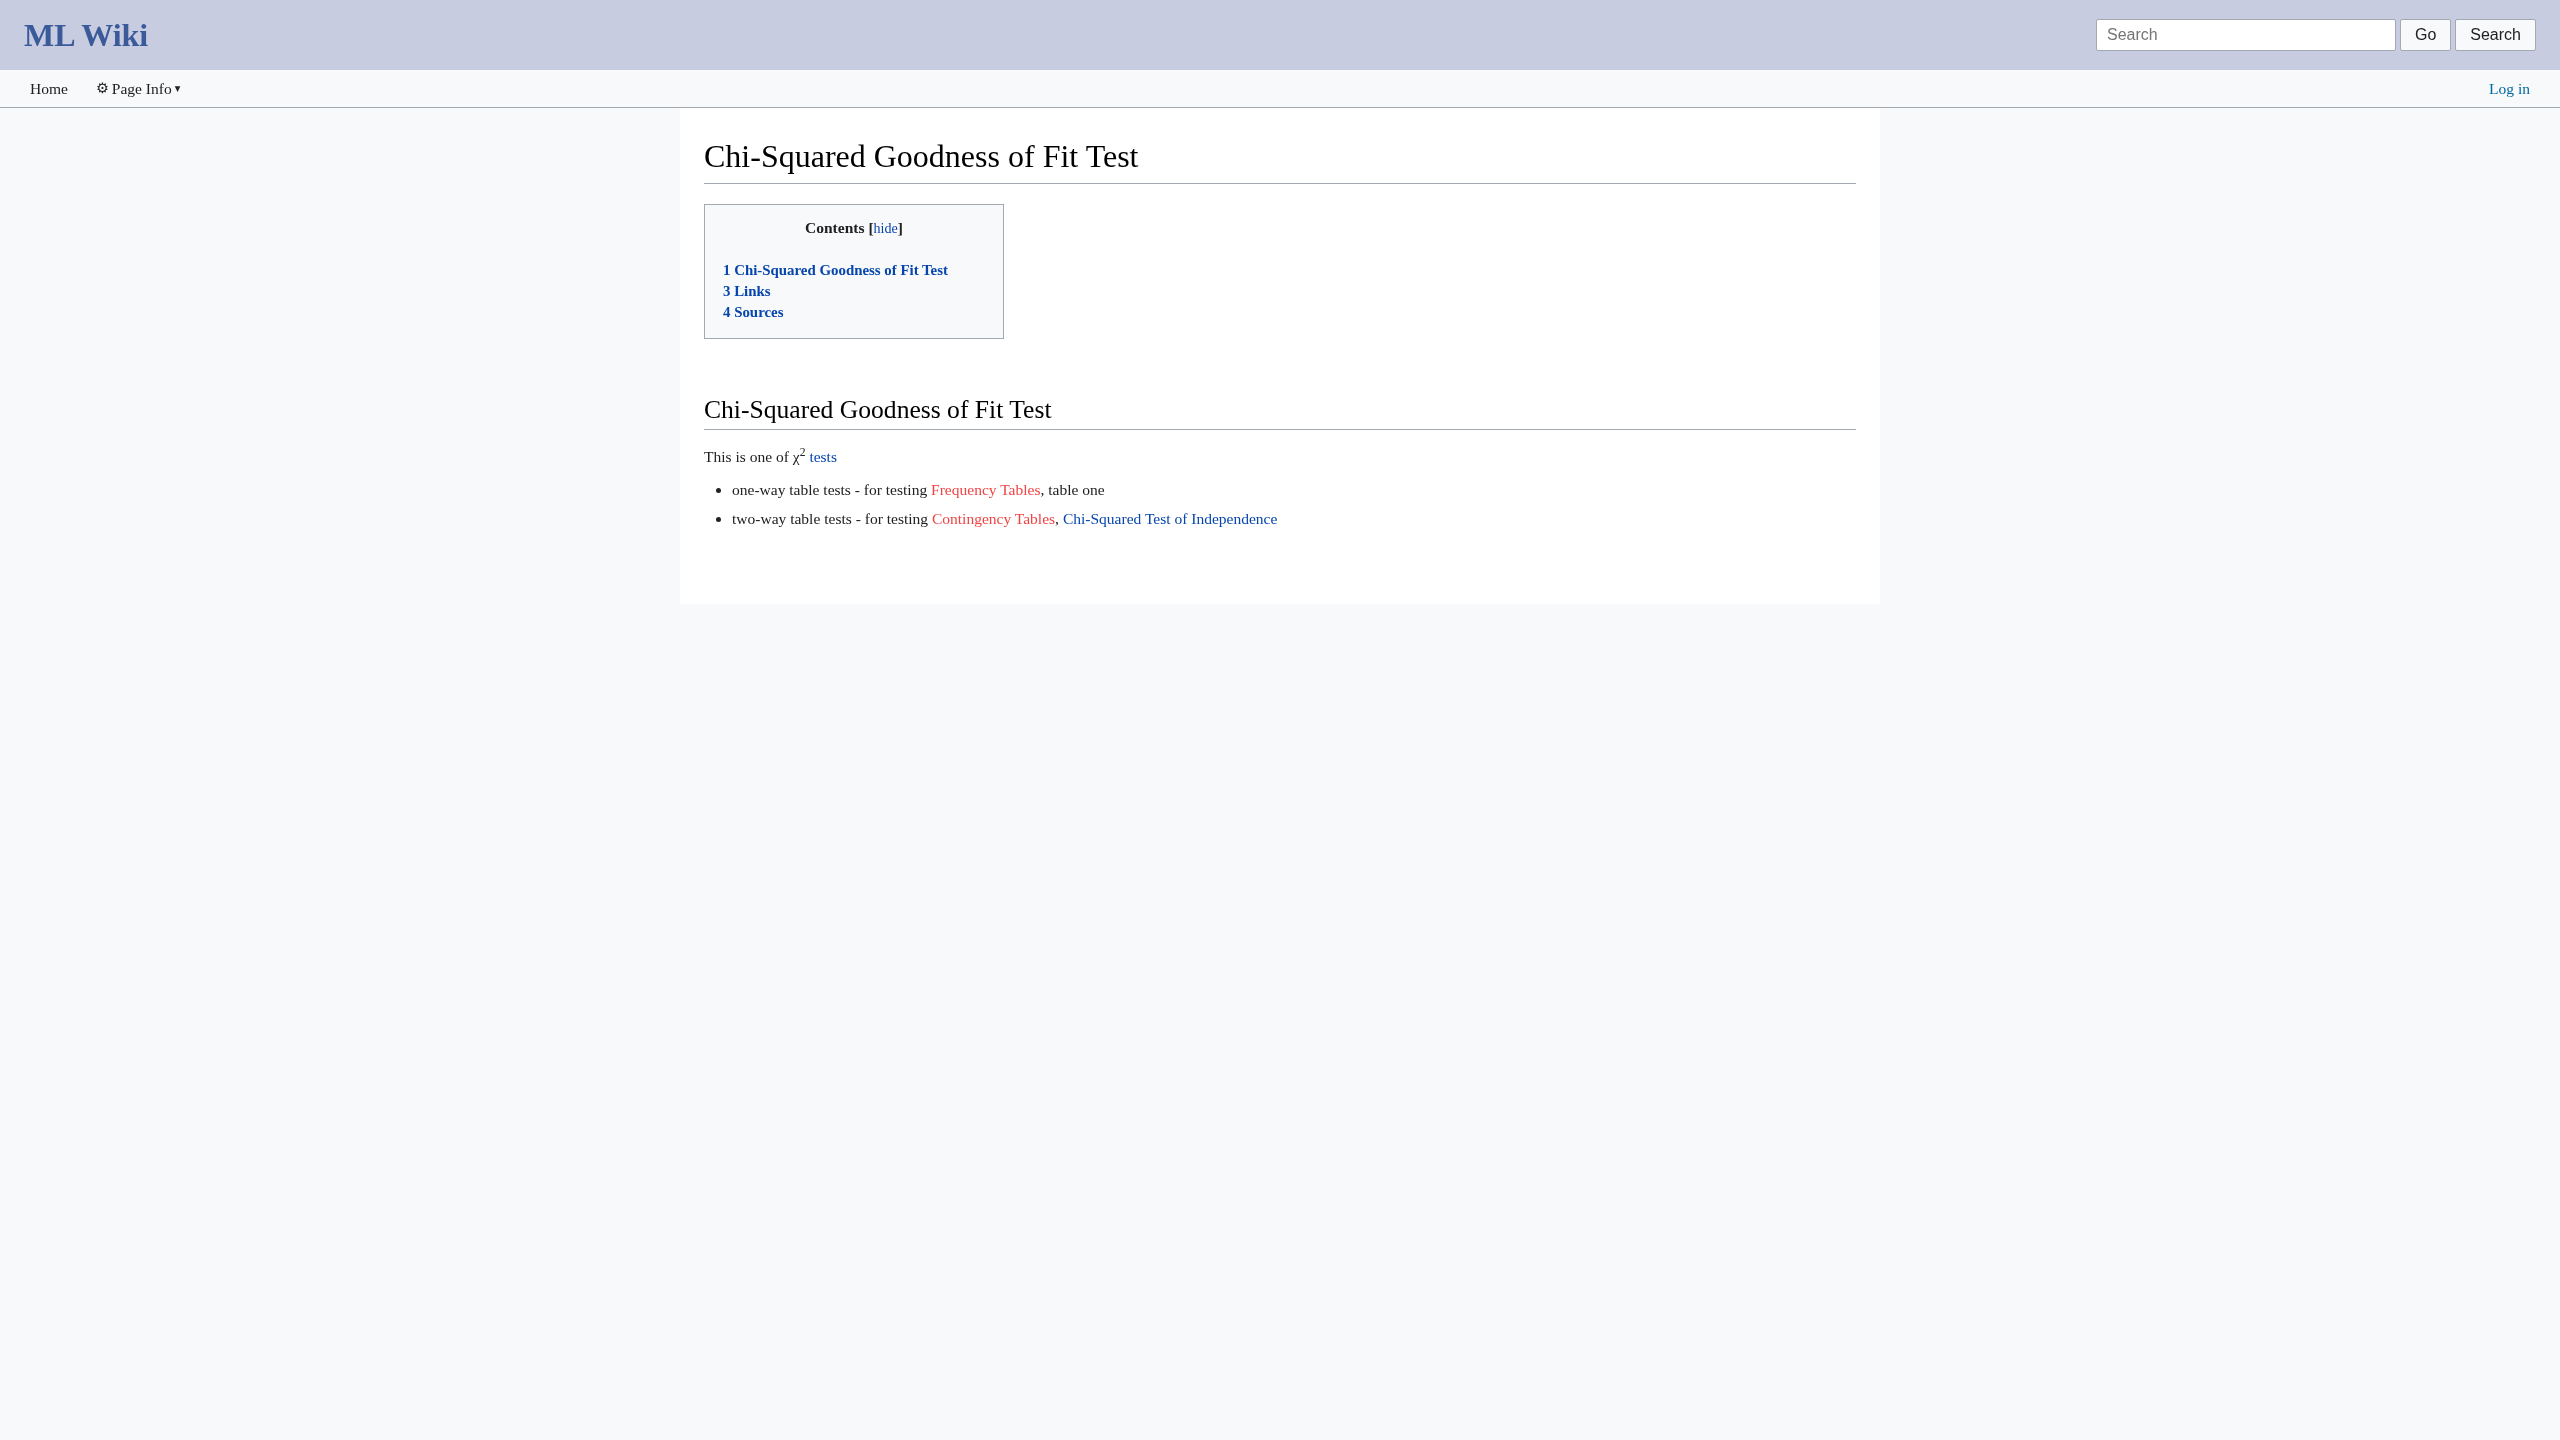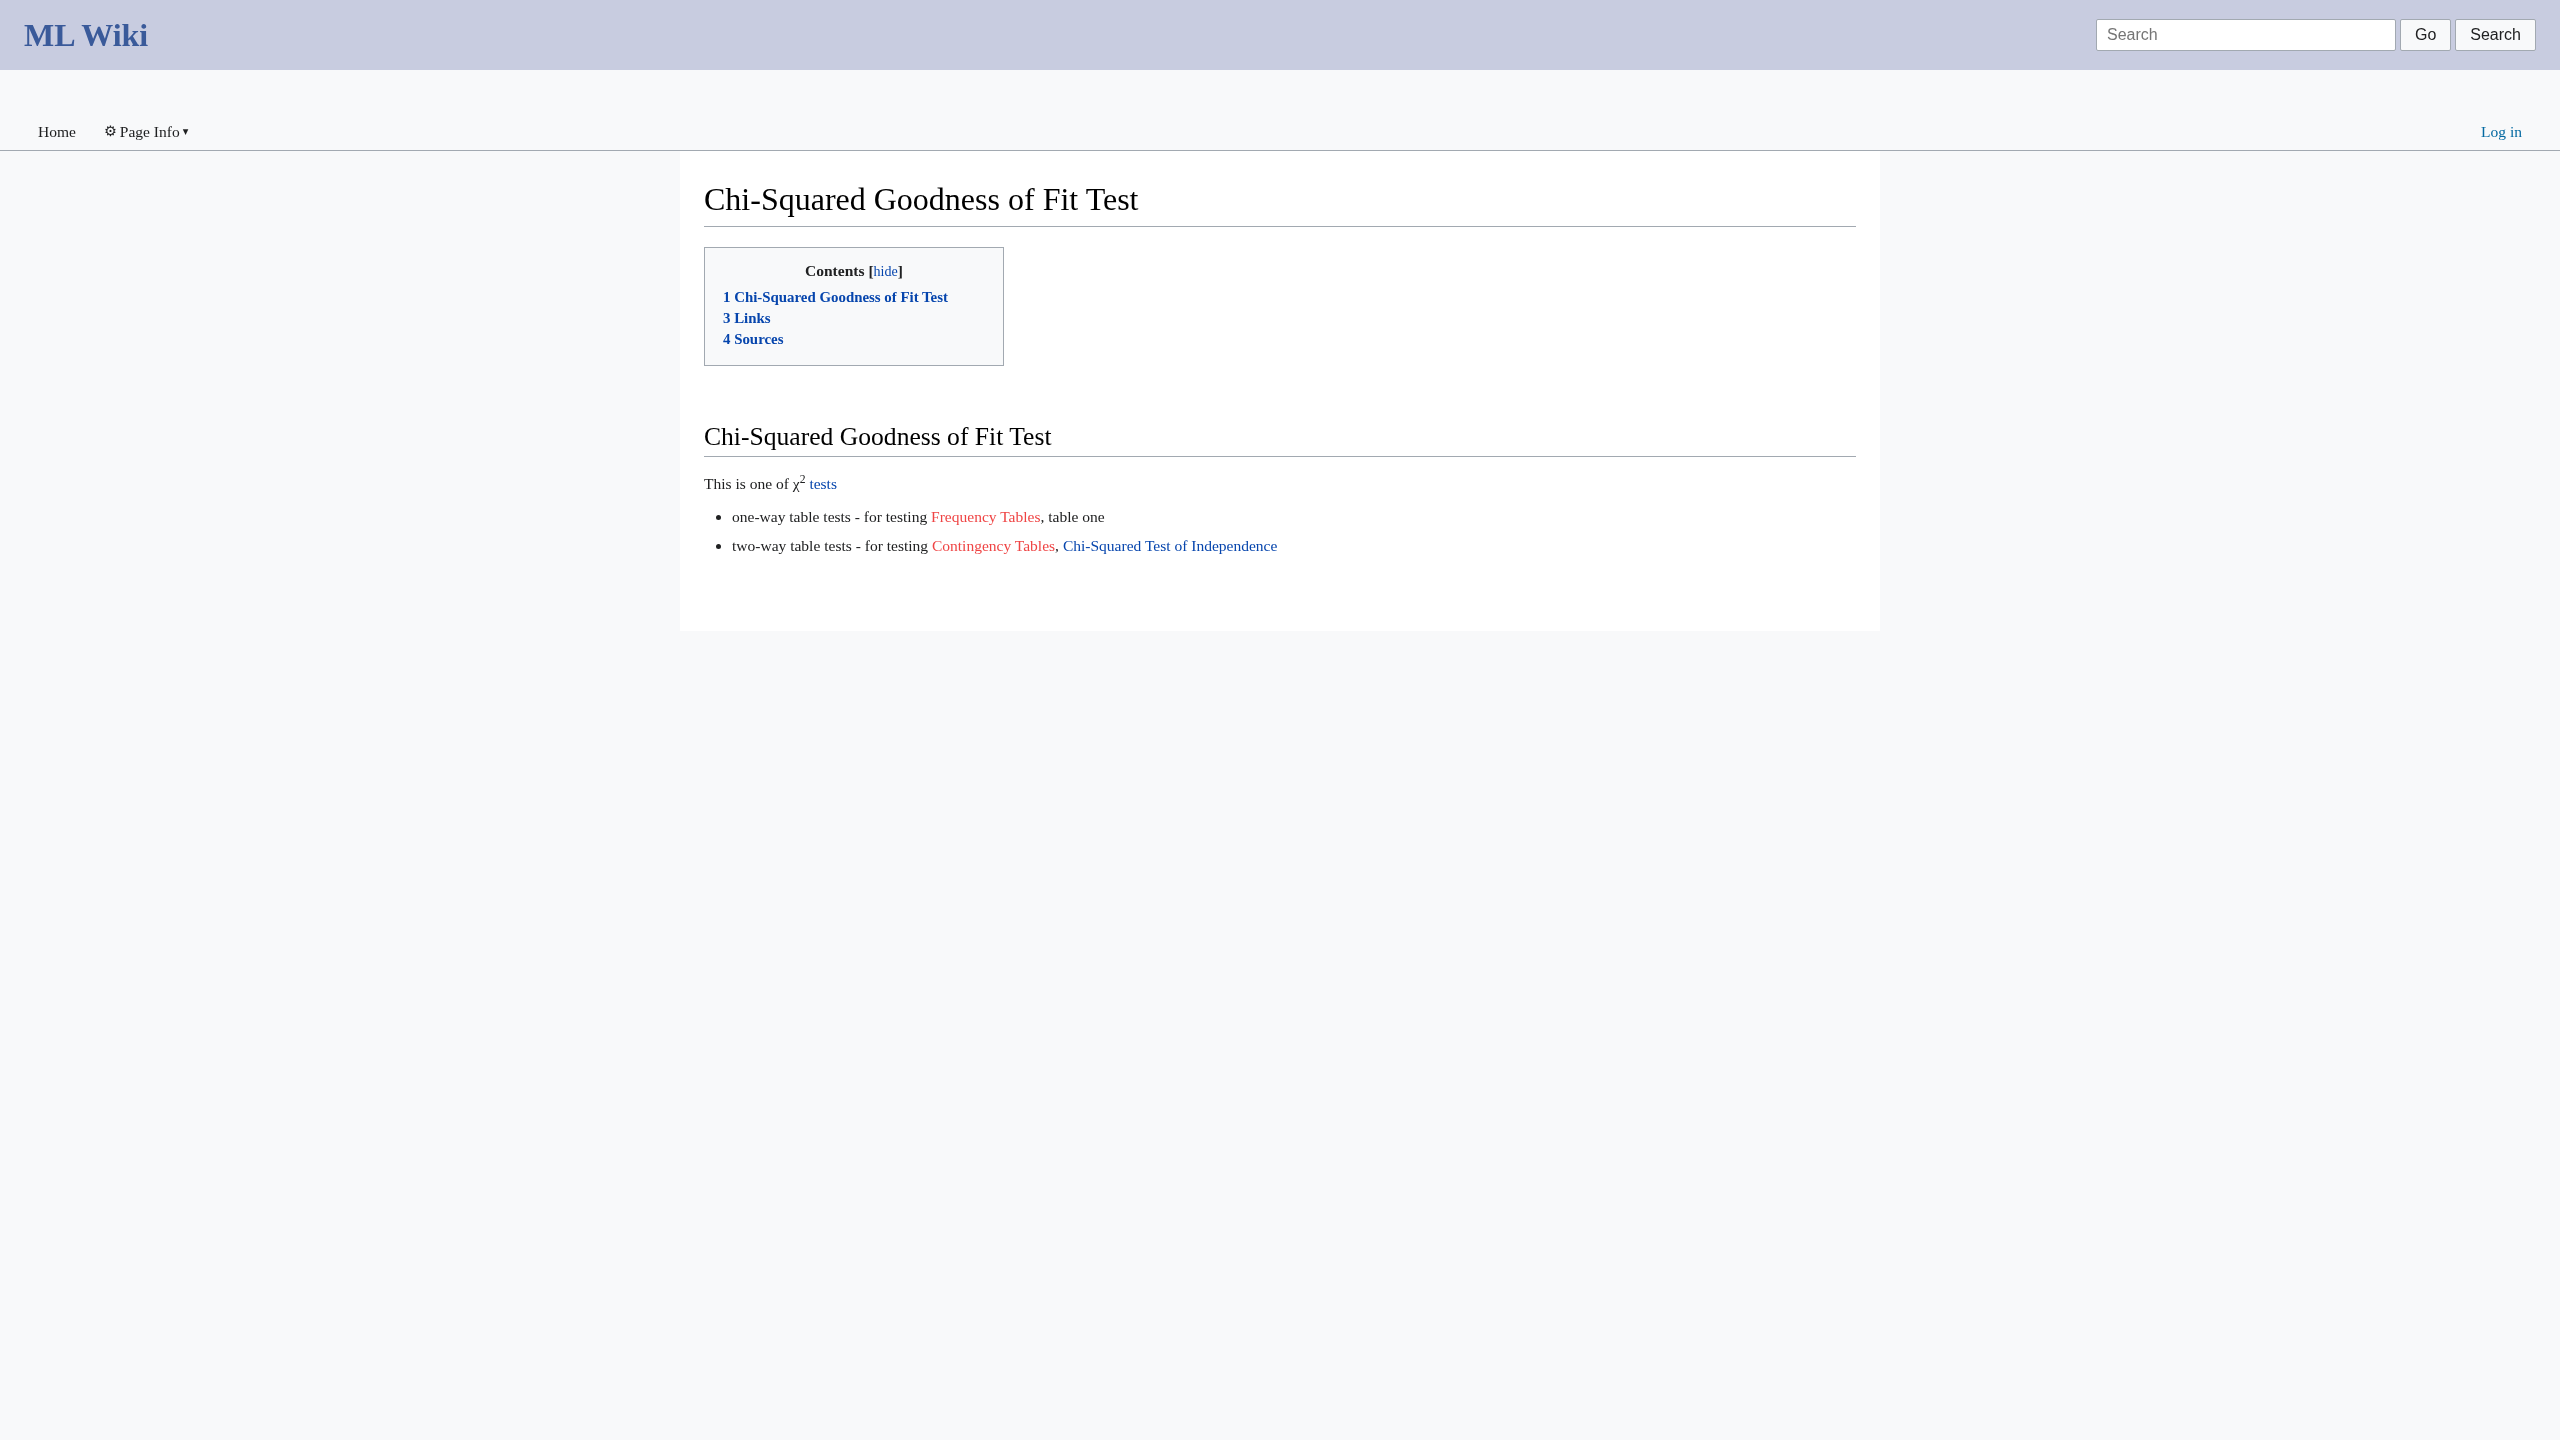--- a/index.html
+++ b/index.html
@@ -51,26 +51,25 @@
       border-radius: 2px;
       background: #f8f9fa;
       color: #202122;
       cursor: pointer;
     }
 
     
     #nav-bar {
       background: #f8f9fa;
       border-bottom: 1px solid #a2a9b1;
-      padding: 0 24px;
+      padding: 0 16px;
       display: flex;
       align-items: center;
       justify-content: space-between;
       min-height: 38px;
-      margin-top: 43px;
     }
     #nav-left {
       display: flex;
       align-items: center;
       gap: 0;
     }
     .nav-link {
       padding: 8px 14px;
       color: #202122;
       text-decoration: none;
@@ -120,21 +119,21 @@
       border: 1px solid #a2a9b1;
       padding: 14px 18px;
       display: inline-block;
       min-width: 300px;
       margin-bottom: 28px;
     }
     #toc-header {
       text-align: center;
       font-weight: bold;
       font-size: 0.97rem;
-      margin-bottom: 8px;
+      margin-bottom: 24px;
     }
     #toc-header span.hide-link {
       font-weight: normal;
       color: #0645ad;
       cursor: pointer;
       font-size: 0.88rem;
     }
     #toc ul {
       list-style: none;
       padding: 0;

